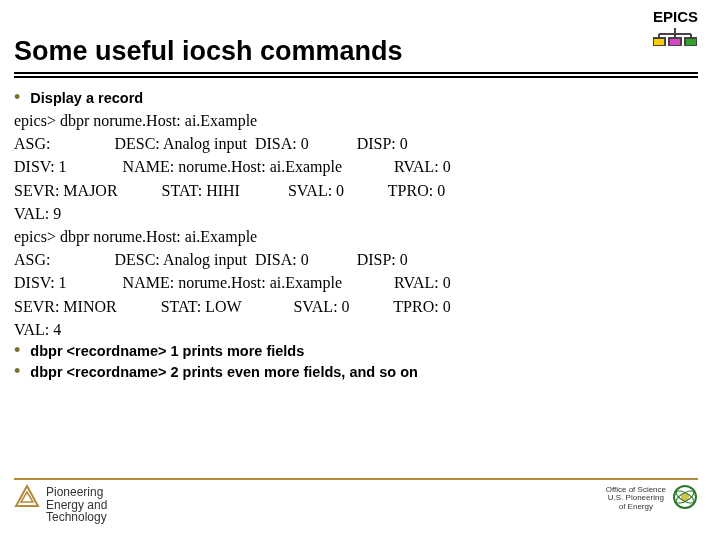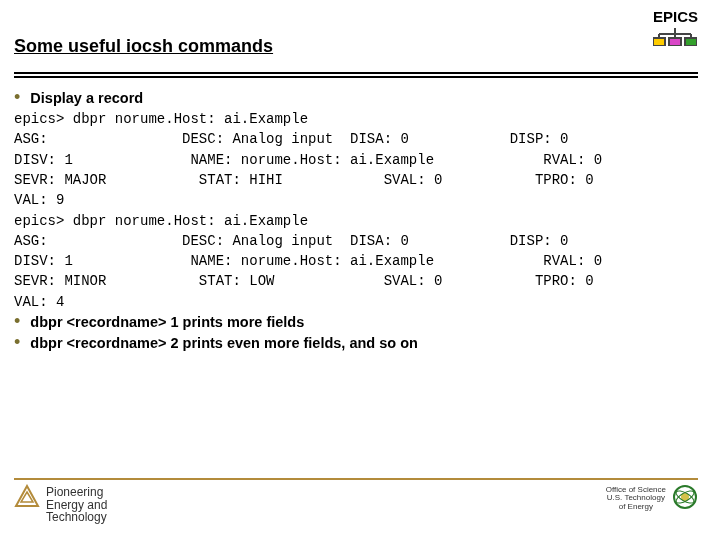--- a/index.html
+++ b/index.html
@@ -34,23 +34,22 @@
   }
   .epics-stem {
     display: block;
     margin: 0 auto;
   }
 
   .title {
     position: absolute;
     left: 14px;
     top: 36px;
-    font-size: 18px;
+    font-size: 27px;
     font-weight: bold;
-    text-decoration: underline;
   }
   .title-underline1 {
     position: absolute;
     left: 14px;
     right: 14px;
     top: 72px;
     height: 2px;
     background: #000;
   }
   .title-underline2 {
@@ -79,22 +78,22 @@
   }
   .bullet-row {
     display: flex;
     align-items: baseline;
   }
   .bullet-row .bullet-text {
     font-weight: bold;
     font-size: 14.5px;
   }
   .code-block {
-    font-family: Liberation Mono, monospace;
-    font-size: 14px;
+    font-family: Liberation Serif, serif;
+    font-size: 16px;
     white-space: pre;
   }
   .footer {
     position: absolute;
     left: 0;
     right: 0;
     bottom: 14px;
     height: 40px;
     box-sizing: border-box;
   }
@@ -201,21 +200,21 @@
       <polygon points="13,8 19,18 7,18" fill="none" stroke="#b38b3b" stroke-width="1.5"></polygon>
     </svg>
     <div class="footer-left">
       <div>Pioneering</div>
       <div>Energy and</div>
       <div>Technology</div>
     </div>
 
     <div class="footer-right">
       <div>Office of Science</div>
-      <div>U.S. Technology</div>
+      <div>U.S. Pioneering</div>
       <div>of Energy</div>
     </div>
     <svg class="footer-right-logo" viewBox="0 0 26 26">
       <circle cx="13" cy="13" r="11" fill="none" stroke="#2a7a2a" stroke-width="2"></circle>
       <circle cx="13" cy="13" r="4" fill="#d4c24a"></circle>
       <ellipse cx="13" cy="13" rx="10" ry="4" fill="none" stroke="#2a7a2a" stroke-width="1" transform="rotate(30 13 13)"></ellipse>
       <ellipse cx="13" cy="13" rx="10" ry="4" fill="none" stroke="#2a7a2a" stroke-width="1" transform="rotate(-30 13 13)"></ellipse>
     </svg>
   </div>
 

